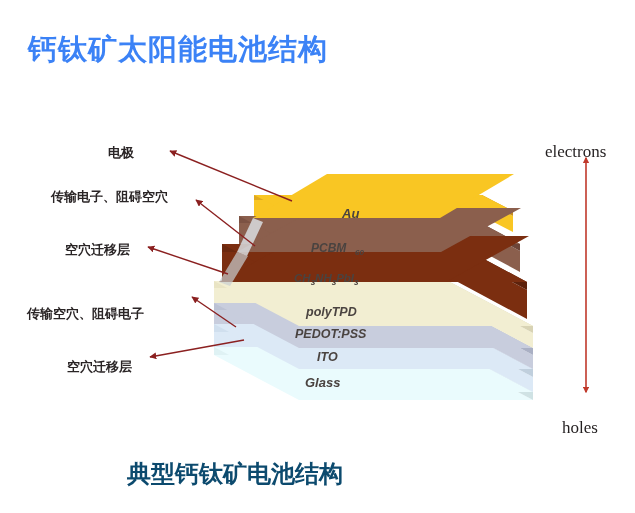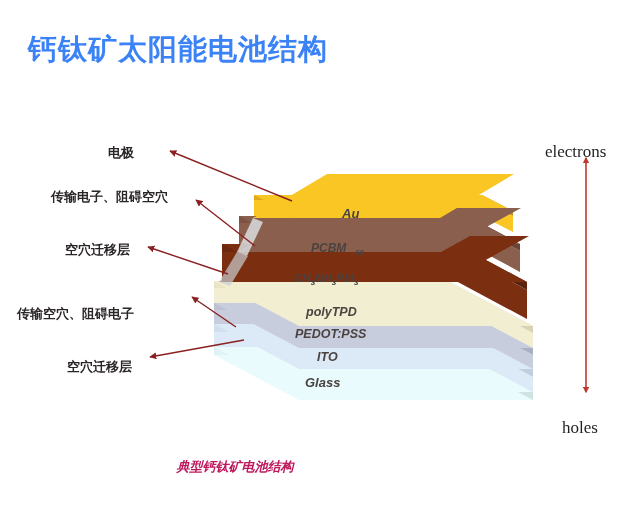--- a/index.html
+++ b/index.html
@@ -28,38 +28,37 @@
     white-space: nowrap;
   }
 
   
   #figure-caption {
     position: absolute;
     left: 0;
     top: 458px;
     width: 470px;
     text-align: center;
-    font-size: 13px;
+    font-size: 24px;
     font-weight: 600;
-    color: #be185d;
-    font-style: italic;
+    color: #0c4a6e;
   }
 
   
   .anno-label {
     position: absolute;
     font-size: 13px;
     font-weight: 600;
     color: #2a2526;
     white-space: nowrap;
   }
   #label-electrode          { left: 108px; top: 144px; }
   #label-electron-transport { left: 27px;  top: 188px; margin-left: 24px; }
   #label-perovskite         { left: 65px;  top: 241px; }
-  #label-hole-transport     { left: 17px;  top: 305px; }
+  #label-hole-transport     { left: 27px;  top: 305px; }
   #label-hole-migration     { left: 67px;  top: 358px; text-align: center; }
 
   
   .carrier-label {
     position: absolute;
     font-family: "Liberation Serif", "DejaVu Serif", serif;
     font-size: 17px;
     color: #231f20;
     white-space: nowrap;
   }

